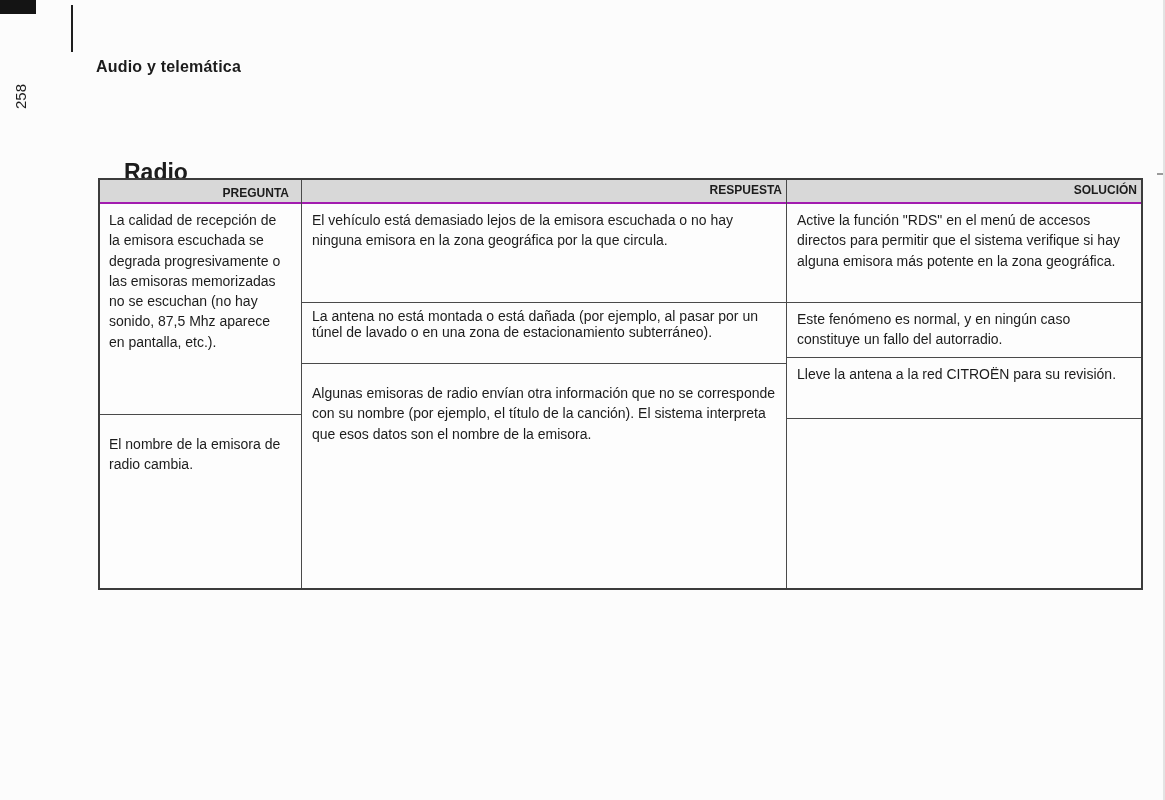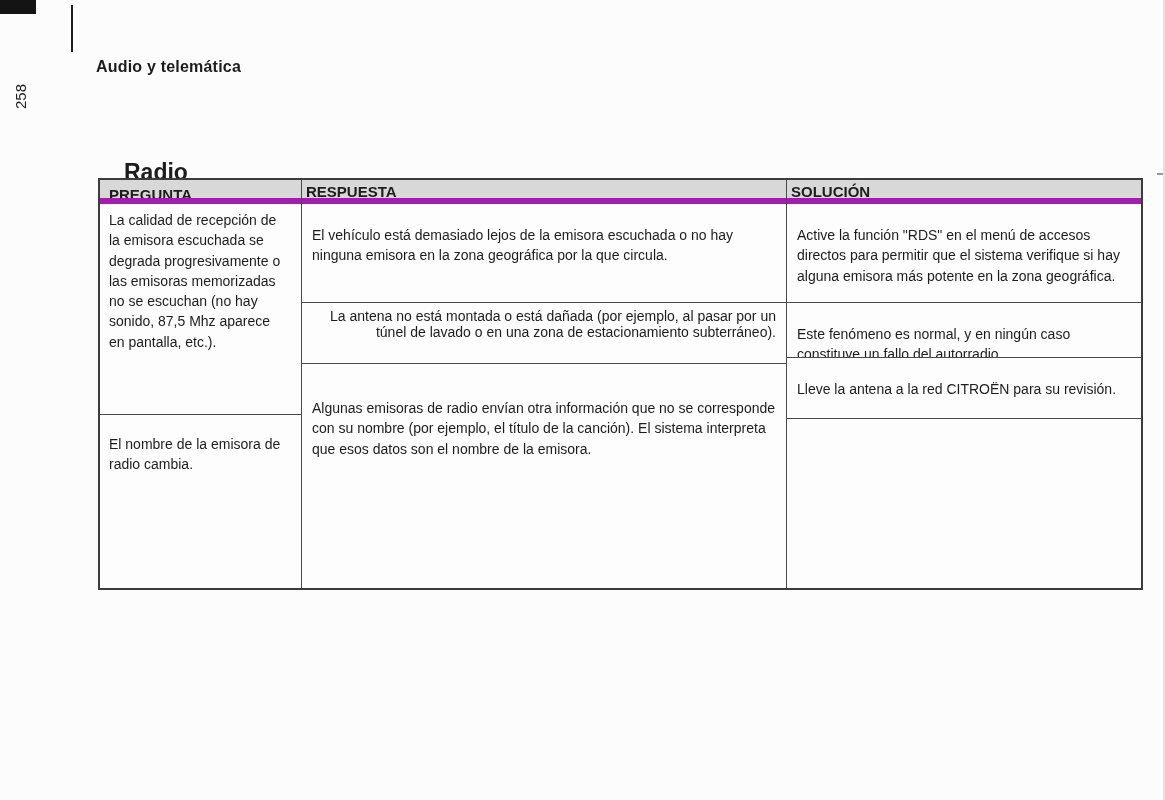--- a/index.html
+++ b/index.html
@@ -77,43 +77,43 @@
     box-sizing: border-box;
   }
   .col-pregunta { width: 202px; border-right: 1px solid #4a4a4a; }
   .col-respuesta { width: 485px; border-right: 1px solid #4a4a4a; }
   .col-solucion { flex: 1; }
   .cell {
     box-sizing: border-box;
     border-bottom: 1px solid #4a4a4a;
     font-size: 14px;
     line-height: 1.45;
-    padding: 21px 10px;
+    padding: 6px 10px;
     overflow: hidden;
   }
   .cell:last-child { border-bottom: none; flex: 1; margin-top: 13px; }
   .cell.head {
     height: 24px;
     background: #d8d8d8;
-    border-bottom: 6px solid #a21caf;
-    font-size: 15px;
+    border-bottom: 2px solid #a21caf;
+    font-size: 12px;
     font-weight: bold;
-    text-align: left;
+    text-align: right;
     padding: 3px 4px;
     line-height: 1.2;
     flex: none;
   }
   .col-pregunta .cell { padding: 6px 12px 6px 9px; }
   .cell.compact { line-height: 1.16; padding-top: 5px; }
   
   .q1 { height: 211px; }
   .q2 { height: 114px; }
   .r1 { height: 99px; }
   .r2 { height: 55px; }
-  .r3 { height: 61px; text-align: right; }
+  .r3 { height: 61px; }
   .r4 { height: 49px; }
   .s1 { height: 99px; }
   .s2 { height: 55px; }
   .s3 { height: 61px; }
 </style>
 </head>
 <body>
 
 <div class="corner-mark"></div>
 <div class="header-rule"></div>

